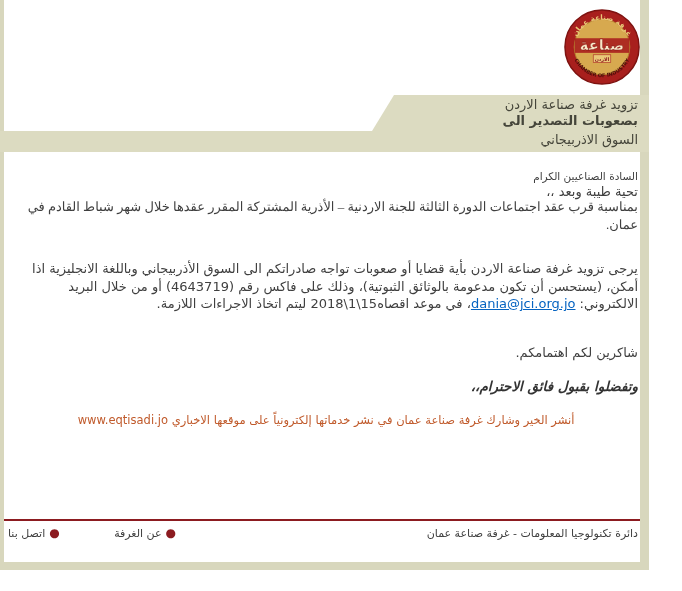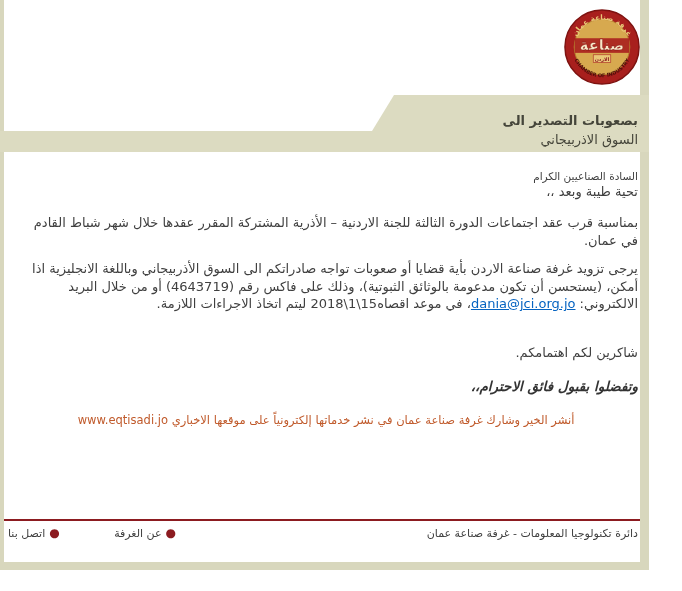--- a/index.html
+++ b/index.html
@@ -20,21 +20,21 @@
   .subject-bar{position:absolute;left:0;top:131px;width:649px;height:21px;background:#dcdbc1;}
   .subject-line{position:absolute;right:44px;direction:rtl;text-align:right;
     font-size:13px;color:#45453a;white-space:nowrap;}
   .s1{top:97px;} .s2{top:113px;font-weight:bold;} .s3{top:132px;}
 
   
   .ar{direction:rtl;text-align:right;color:#3f3f3f;}
   .salutation1{position:absolute;right:44px;top:170px;font-size:10.5px;white-space:nowrap;}
   .salutation2{position:absolute;right:44px;top:184px;font-size:13px;white-space:nowrap;}
   .para{position:absolute;right:44px;left:26px;font-size:13px;line-height:17.5px;}
-  .p1{top:214px;}
+  .p1{top:198px;font-family:Liberation Serif, serif;}
   .p2{top:260px;}
   .email-link{color:#0563c1;text-decoration:underline;direction:ltr;unicode-bidi:embed;cursor:pointer;}
   .thanks{position:absolute;right:44px;top:345px;font-size:13px;white-space:nowrap;}
   .closing{position:absolute;right:44px;top:378px;font-size:13.5px;font-weight:bold;color:#333333;white-space:nowrap;font-style:italic;}
   .promo{position:absolute;left:0;right:30px;top:413px;text-align:center;direction:rtl;
     font-size:11.5px;color:#c05a2b;white-space:nowrap;}
   .promo a{color:#c05a2b;text-decoration:none;direction:ltr;unicode-bidi:embed;cursor:pointer;}
 
   
   .signature{position:absolute;left:12px;top:480px;direction:rtl;text-align:right;
@@ -74,20 +74,21 @@
       </text>
       <rect x="12" y="31" width="56" height="15" fill="#a81f1d" opacity="0.9"></rect>
       <text x="40" y="43.5" font-size="15" font-weight="bold" text-anchor="middle" fill="#f7e8c8" stroke="#7d1210" stroke-width="0.4">صناعة</text>
       <rect x="31" y="48" width="18" height="8" fill="#e9c878" stroke="#a81f1d" stroke-width="0.6"></rect>
       <text x="40" y="54.2" font-size="5" font-weight="bold" text-anchor="middle" fill="#8c1b20">الاردن</text>
     </svg>
   </div>
 
   <div class="subject-box"></div>
   <div class="subject-bar"></div>
+  <div class="subject-line s1">تزويد غرفة صناعة الاردن</div>
   <div class="subject-line s2">بصعوبات التصدير الى</div>
   <div class="subject-line s3">السوق الاذربيجاني</div>
 
   <div class="ar salutation1">السادة الصناعيين الكرام</div>
   <div class="ar salutation2">تحية طيبة وبعد ،،</div>
 
   <div class="ar para p1">بمناسبة قرب عقد اجتماعات الدورة الثالثة للجنة الاردنية – الأذرية المشتركة المقرر عقدها خلال شهر شباط القادم في عمان.</div>
 
   <div class="ar para p2"><span>يرجى تزويد غرفة صناعة الاردن بأية قضايا أو صعوبات تواجه صادراتكم الى السوق الأذربيجاني وباللغة الانجليزية اذا أمكن، (يستحسن أن تكون مدعومة بالوثائق الثبوتية)، وذلك على فاكس رقم (4643719) أو من خلال البريد الالكتروني: </span><a class="email-link">dania@jci.org.jo</a><span>، في موعد اقصاه15\1\2018  ليتم اتخاذ الاجراءات اللازمة.</span></div>
 

